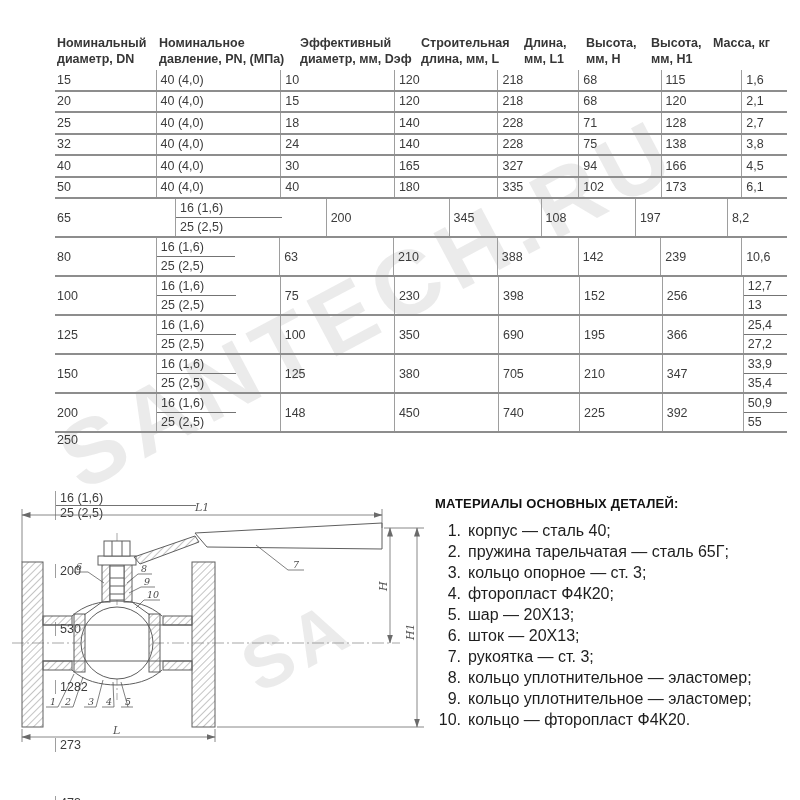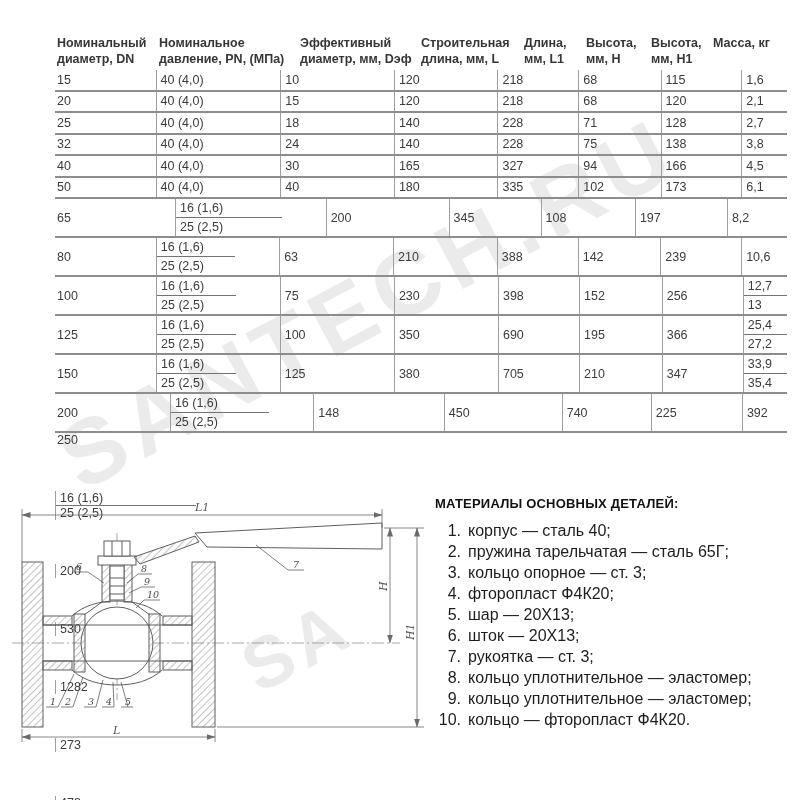--- a/index.html
+++ b/index.html
@@ -194,20 +194,24 @@
           <div class="td c0">200</div>
           <div class="td c1 split">
             <div class="sub subtop">16 (1,6)</div>
             <div class="sub">25 (2,5)</div>
           </div>
           <div class="td c2">148</div>
           <div class="td c3">450</div>
           <div class="td c4">740</div>
           <div class="td c5">225</div>
           <div class="td c6">392</div>
+          <div class="td c7 split">
+            <div class="sub subtop">50,9</div>
+            <div class="sub">55</div>
+          </div>
         </div>
         <div class="trow tall last">
           <div class="td c0">250</div>
           <div class="td c1 split">
             <div class="sub subtop">16 (1,6)</div>
             <div class="sub">25 (2,5)</div>
           </div>
           <div class="td c2">200</div>
           <div class="td c3">530</div>
           <div class="td c4">1282</div>

